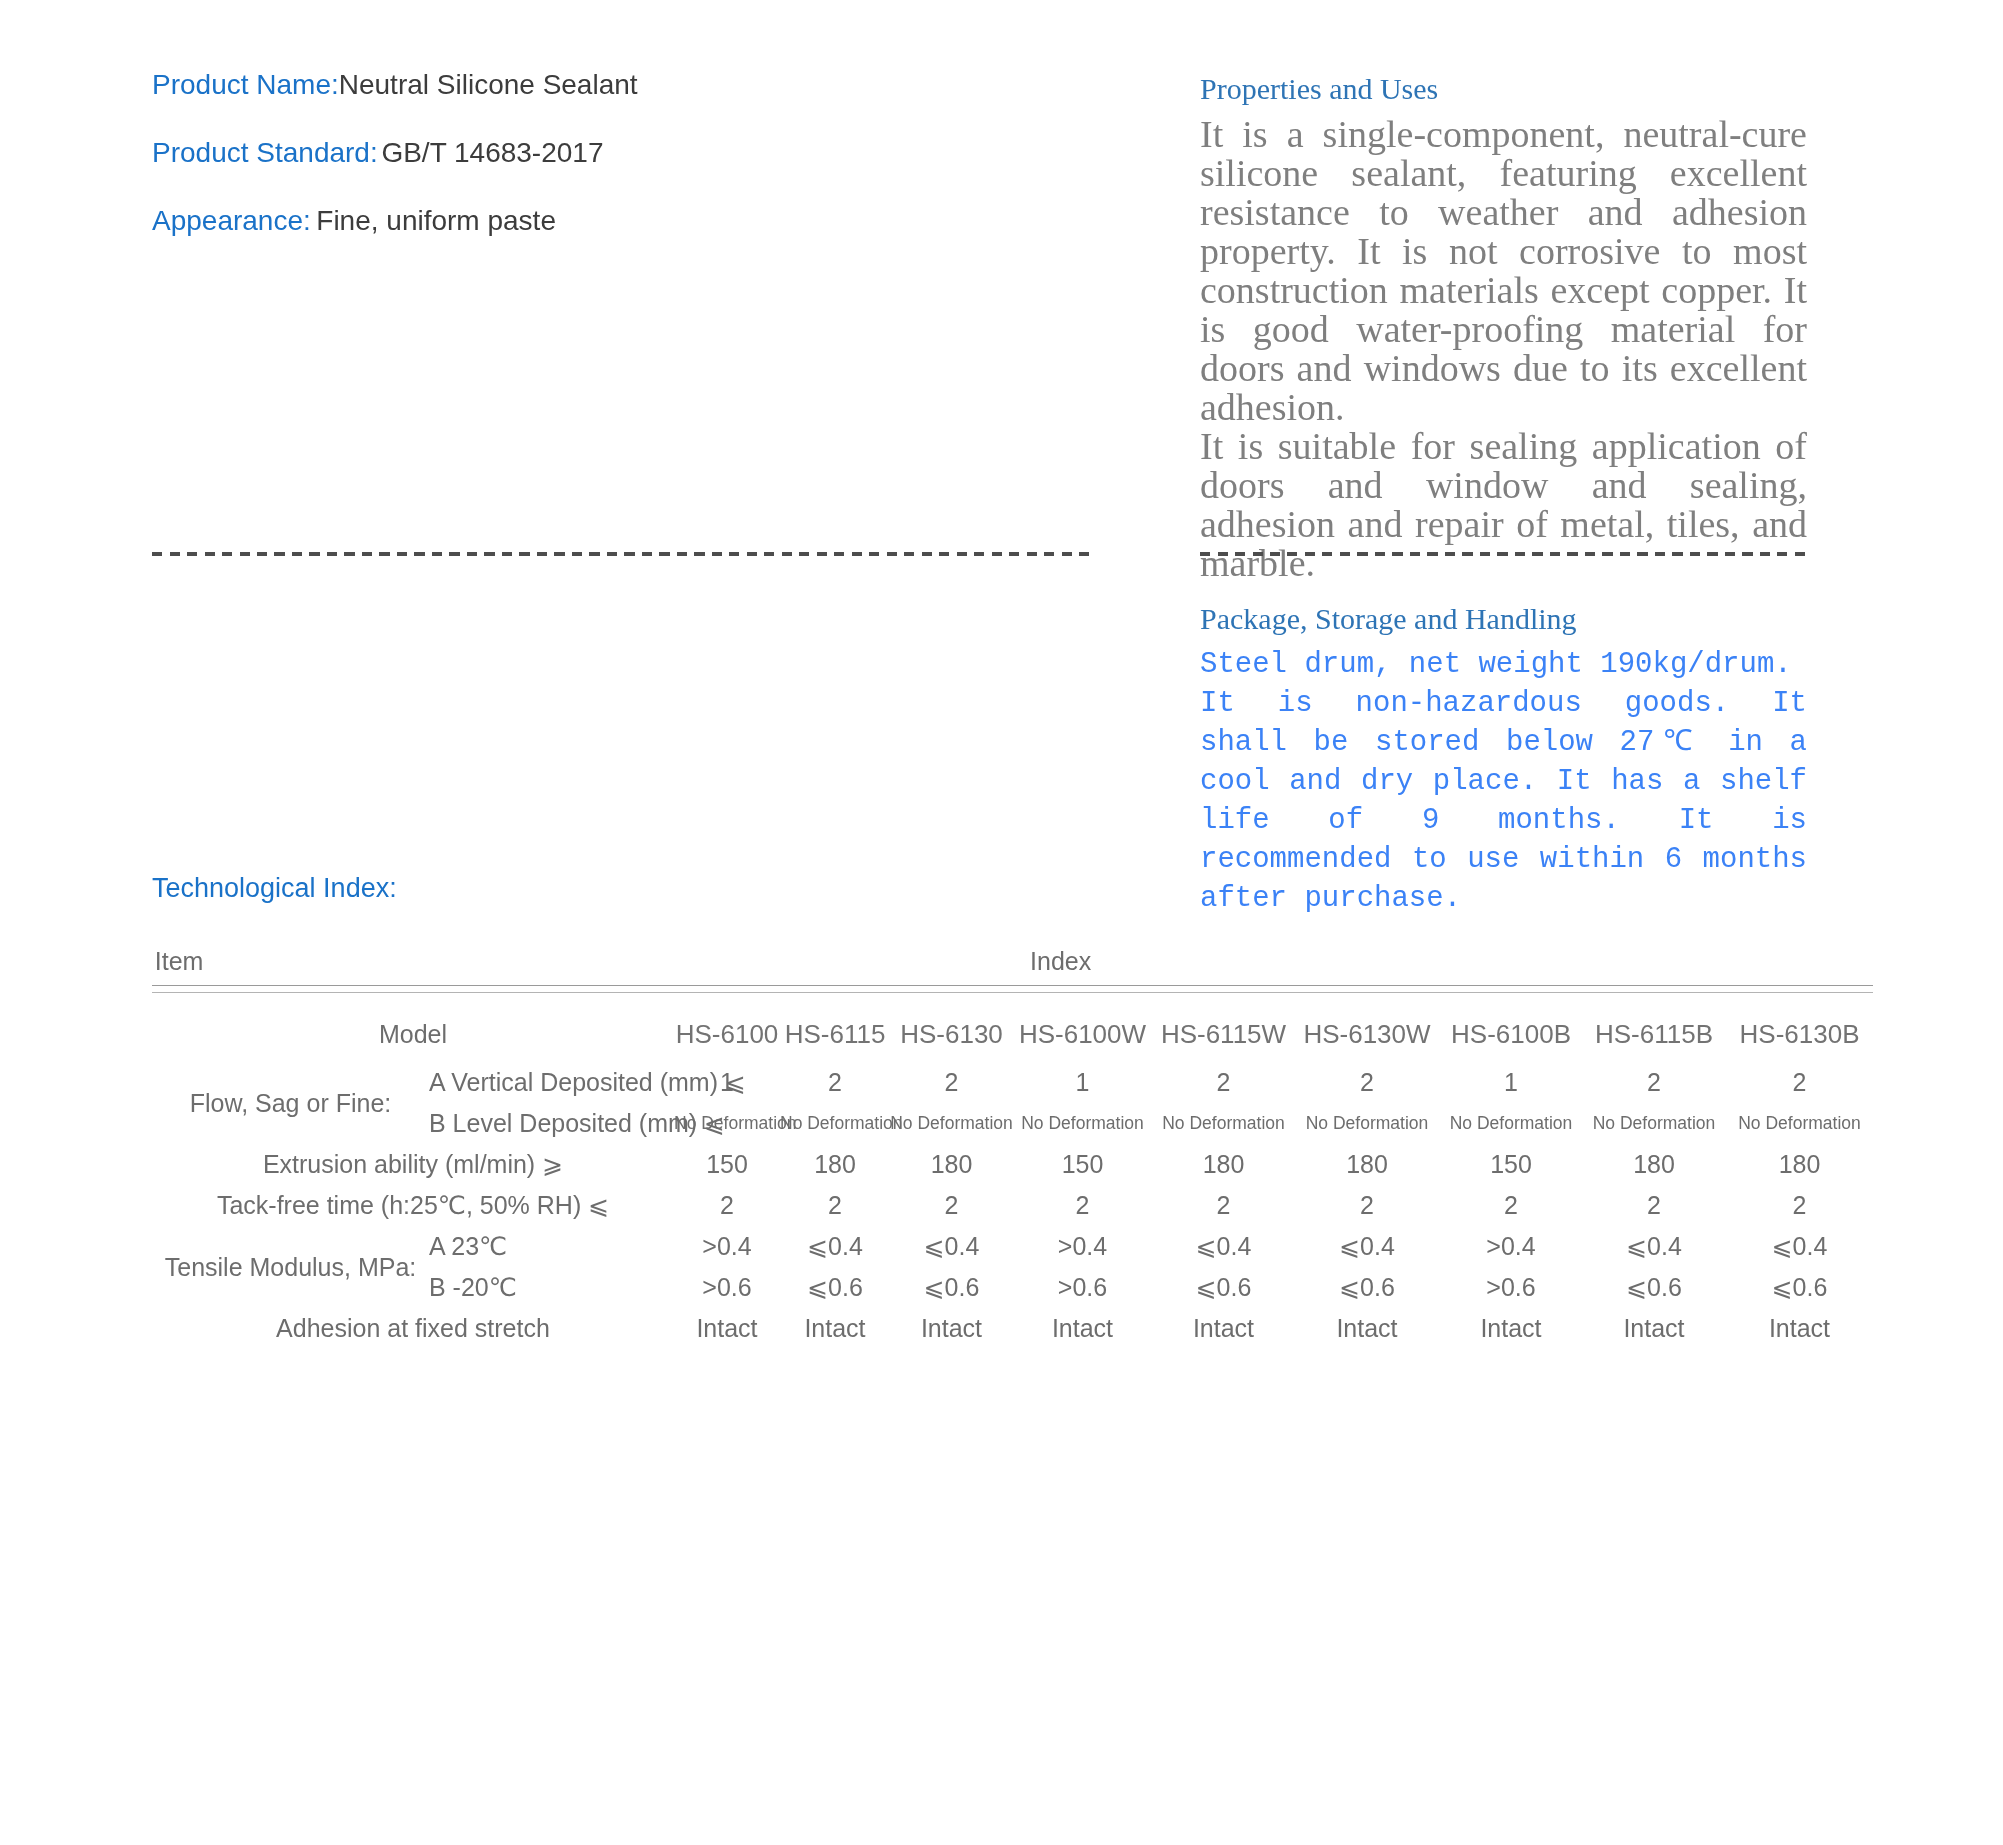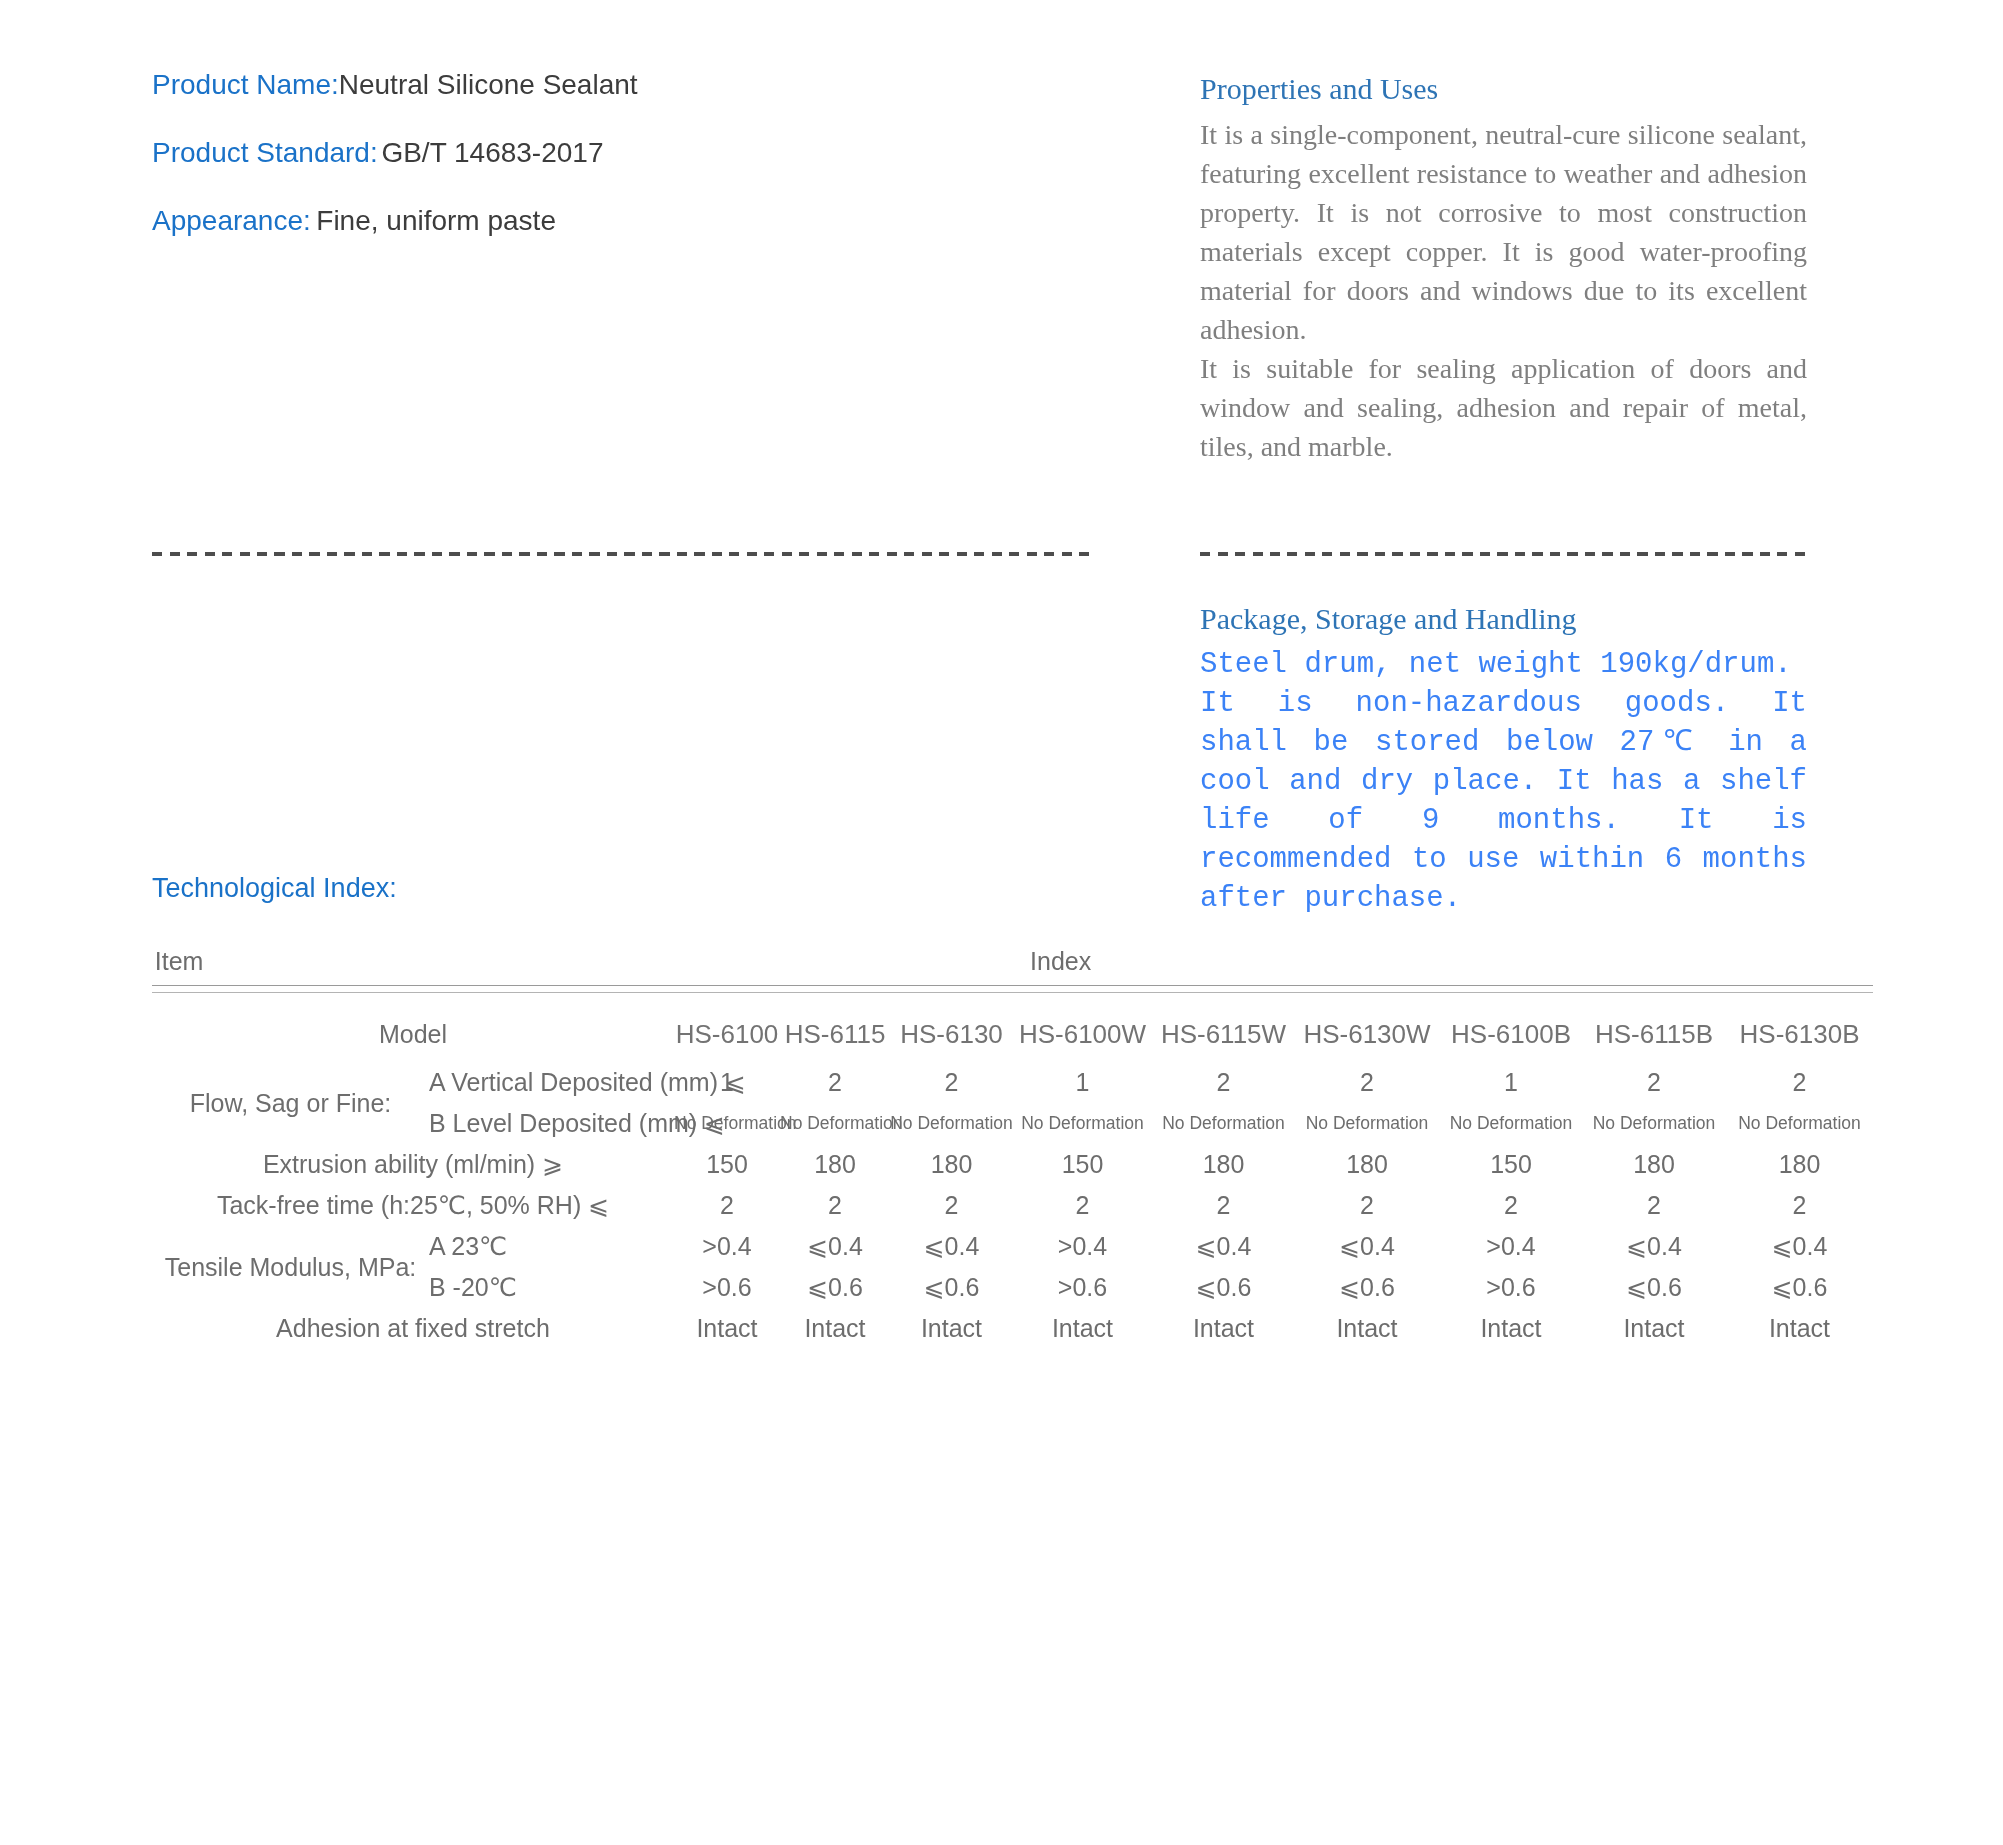--- a/index.html
+++ b/index.html
@@ -9,21 +9,21 @@
   
   .product-info{position:absolute;left:152px;top:68px;}
   .info-row{font-size:28px;line-height:33px;margin-bottom:35px;white-space:nowrap;}
   .info-row .lbl{color:#1a72c8;}
   .info-row .val{color:#3c3c3c;margin-left:5.5px;}
 
   
   .right-col{position:absolute;left:1200px;top:72px;width:607px;
              font-family:"Liberation Serif","DejaVu Serif",serif;}
   .right-col h2{margin:0 0 9.2px 0;font-size:30px;font-weight:400;color:#2e74b5;}
-  .right-col p{margin:0;font-size:28px;line-height:39px;color:#7f7f7f;text-align:justify;}
+  .right-col p{margin:0;font-size:38px;line-height:39px;color:#7f7f7f;text-align:justify;}
 
   .package-col{position:absolute;left:1200px;top:602px;width:607px;
                font-family:"Liberation Serif","DejaVu Serif",serif;}
   .package-col h2{margin:0 0 9.2px 0;font-size:30px;font-weight:400;color:#2e74b5;}
   .package-col p{margin:0;font-size:29px;line-height:39px;color:#3b82f6;text-align:justify;font-family:Liberation Mono, monospace;}
 
   
   .dash{position:absolute;height:3.7px;
         background:repeating-linear-gradient(90deg,#4d4d4d 0 10px,transparent 10px 17.5px);}
   .dash-left{left:152px;top:552px;width:941px;}

